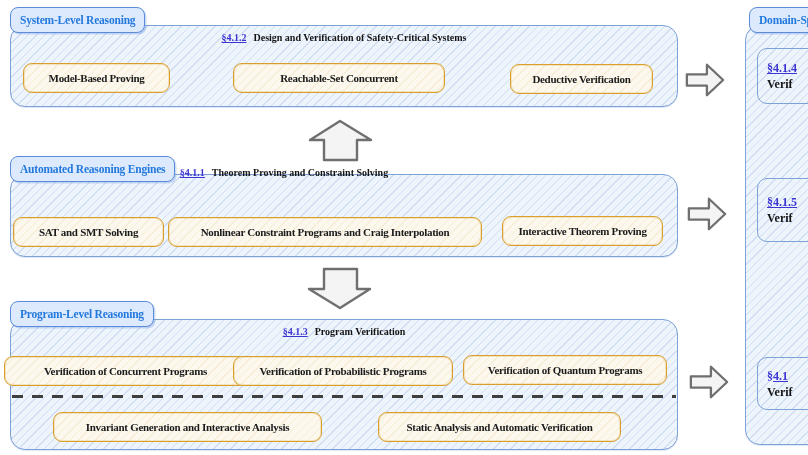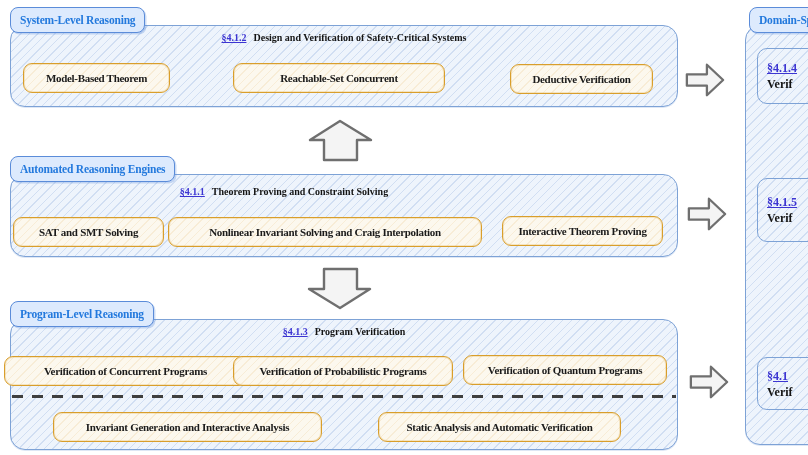--- a/index.html
+++ b/index.html
@@ -73,39 +73,39 @@
 
 <div class="canvas">
 
   <div class="gbox" style="left:10px;top:25px;width:668px;height:82px;"></div>
   <div class="tab" style="left:10px;top:7px;">
     <span>System-Level Reasoning</span>
   </div>
   <div class="gtitle" style="left:10px;top:32px;width:668px;">
     <span class="seclink">§4.1.2</span><span>Design and Verification of Safety-Critical Systems</span>
   </div>
-  <div class="chip" style="left:23px;top:63px;width:147px;">Model-Based Theorem</div>
+  <div class="chip" style="left:23px;top:63px;width:147px;">Model-Based Proving</div>
   <div class="chip" style="left:233px;top:63px;width:212px;">Reachable-Set Concurrent</div>
   <div class="chip" style="left:510px;top:64px;width:143px;">Deductive Verification</div>
 
   <div class="arrow" style="left:303px;top:118px;">
     <svg width="74" height="45" viewBox="0 0 74 45">
       <polygon points="37,3 7,22 21,22 21,42 54,42 54,22 68,22" fill="#f4f4f4" stroke="#6f6f6f" stroke-width="2.4" stroke-linejoin="round"></polygon>
     </svg>
   </div>
 
   <div class="gbox" style="left:10px;top:174px;width:668px;height:83px;"></div>
   <div class="tab" style="left:10px;top:156px;">
     <span>Automated Reasoning Engines</span>
   </div>
-  <div class="gtitle" style="left:10px;top:186px;width:548px;">
+  <div class="gtitle" style="left:10px;top:167px;width:548px;">
     <span class="seclink">§4.1.1</span><span>Theorem Proving and Constraint Solving</span>
   </div>
   <div class="chip" style="left:13px;top:217px;width:151px;">SAT and SMT Solving</div>
-  <div class="chip" style="left:168px;top:217px;width:314px;">Nonlinear Invariant Solving and Craig Interpolation</div>
+  <div class="chip" style="left:168px;top:217px;width:314px;">Nonlinear Constraint Programs and Craig Interpolation</div>
   <div class="chip" style="left:502px;top:216px;width:161px;">Interactive Theorem Proving</div>
 
   <div class="arrow" style="left:303px;top:267px;">
     <svg width="74" height="44" viewBox="0 0 74 44">
       <polygon points="21,2 21,22 6,22 37,41 67,22 54,22 54,2" fill="#f4f4f4" stroke="#6f6f6f" stroke-width="2.4" stroke-linejoin="round"></polygon>
     </svg>
   </div>
 
   <div class="gbox" style="left:10px;top:319px;width:668px;height:131px;"></div>
   <div class="tab" style="left:10px;top:301px;">

